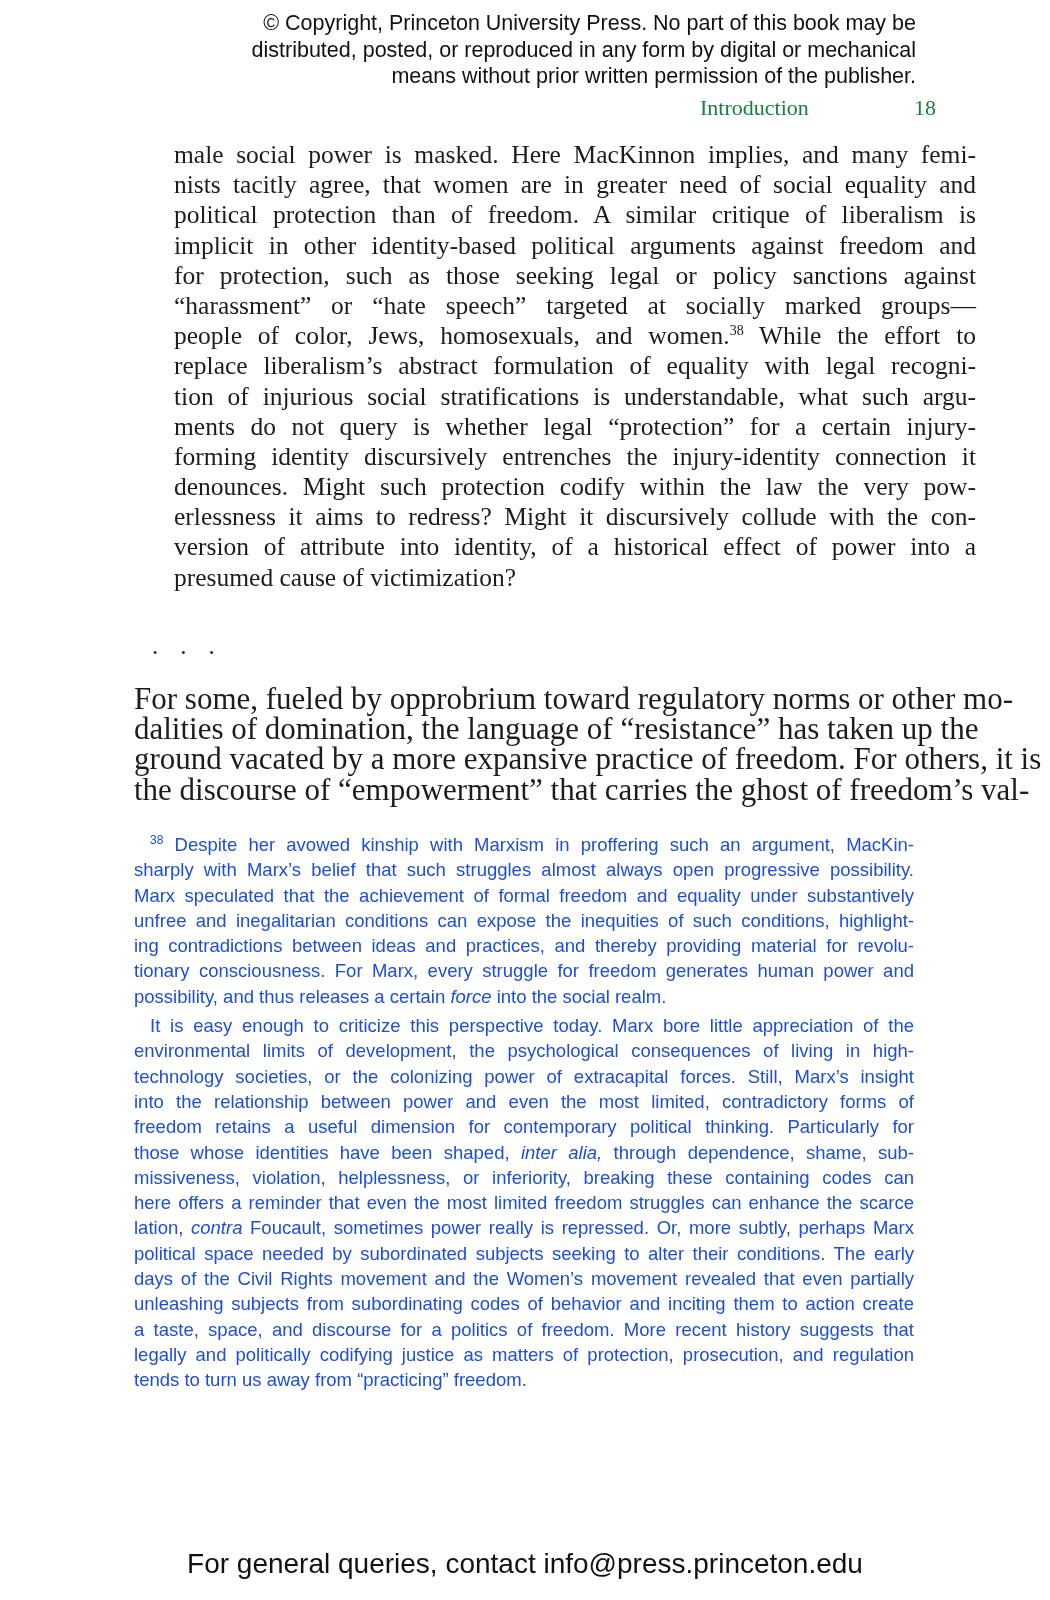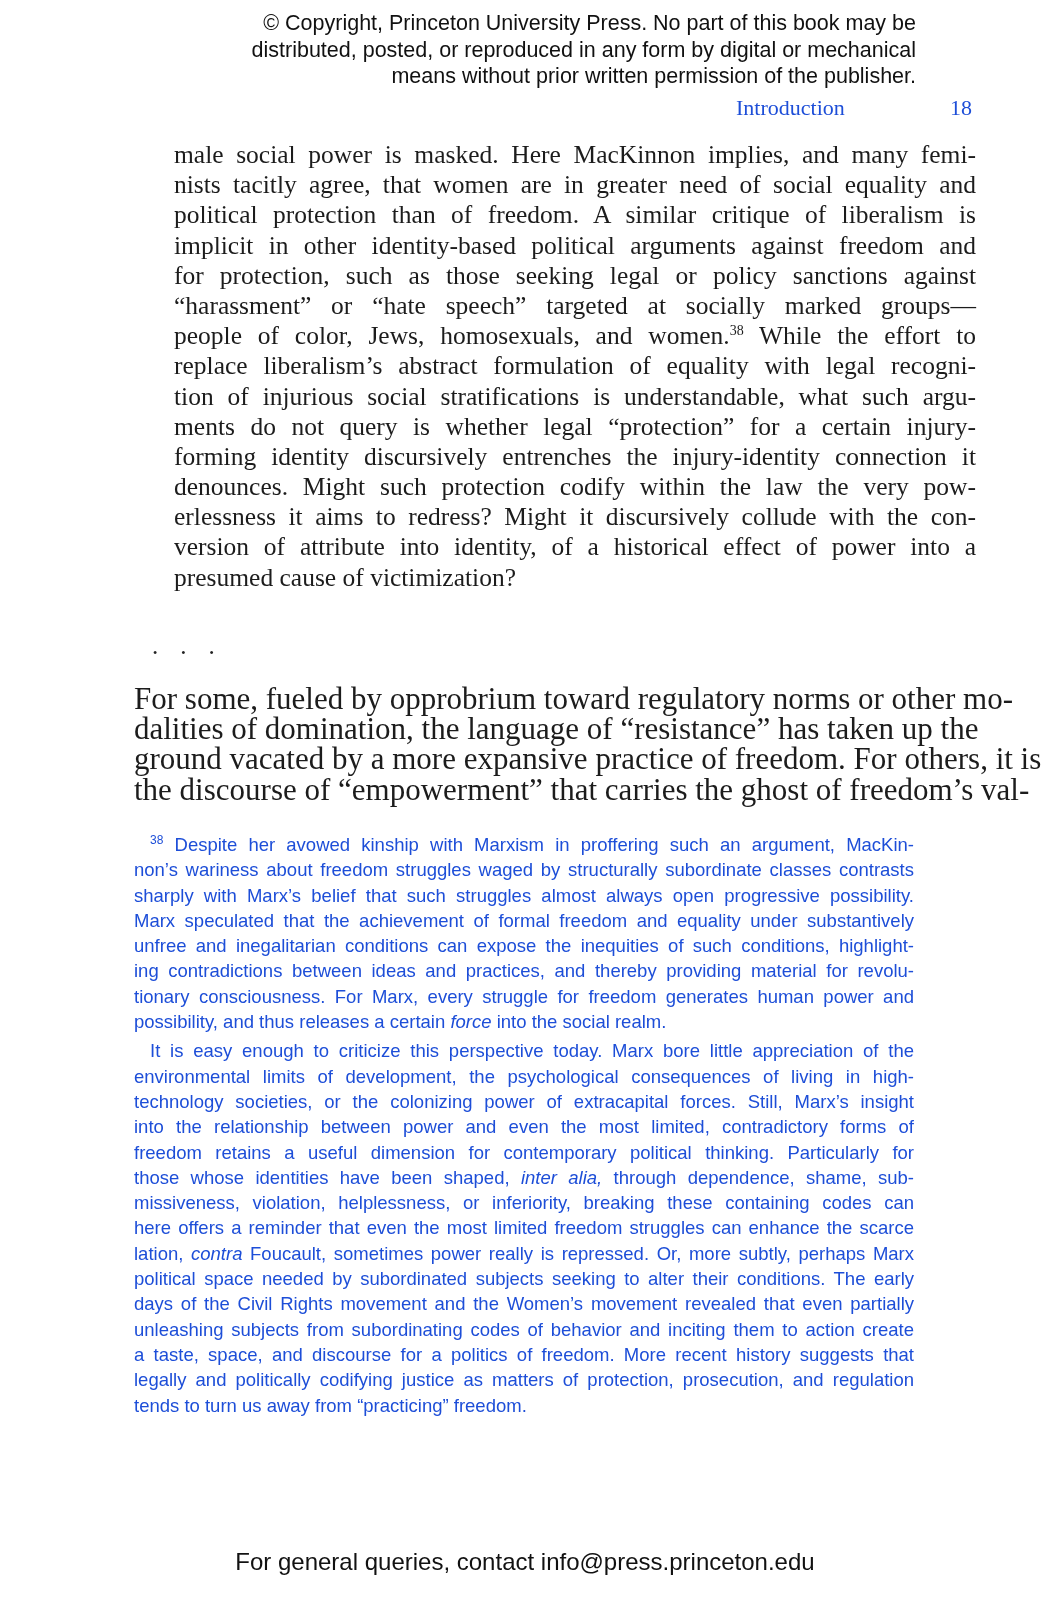--- a/index.html
+++ b/index.html
@@ -4,23 +4,23 @@
 <style>
   html, body { margin: 0; padding: 0; background: #ffffff; }
   body { width: 1050px; height: 1600px; position: relative; overflow: hidden; color: #1a1a1a; }
   .copyright {
     position: absolute; left: 176px; top: 10px; width: 740px;
     font-family: "Liberation Sans", sans-serif; font-size: 21.5px; line-height: 26.5px;
     color: #111;
   }
   .copyright div { white-space: nowrap; text-align: right; }
   .running-head {
-    position: absolute; top: 94px; left: 736px; width: 236px;
+    position: absolute; top: 94px; left: 700px; width: 236px;
     font-family: "Liberation Serif", serif; font-size: 22px; line-height: 28px;
-    display: flex; justify-content: space-between; color: #1d4ed8;
+    display: flex; justify-content: space-between; color: #15803d;
   }
   .main-text {
     position: absolute; left: 134px; top: 140px; width: 802px;
     font-family: "Liberation Serif", serif; font-size: 25.5px; line-height: 30.2px;
     color: #1c1c1c;
     margin-left: 40px;
   }
   .line { white-space: nowrap; text-align: justify; text-align-last: justify; height: 30.2px; overflow: visible; }
   .line.last { text-align-last: left; }
   sup { font-size: 14px; line-height: 0; vertical-align: super; }
@@ -32,21 +32,21 @@
     font-family: "Liberation Serif", serif; font-size: 31px; line-height: 30.2px; color: #1c1c1c; }
   .footnotes { position: absolute; left: 134px; top: 832px; width: 780px;
     font-family: Liberation Sans, sans-serif; font-size: 18.5px; line-height: 25.3px; color: #1d4ed8; }
   .fline { white-space: nowrap; text-align: justify; text-align-last: justify; height: 25.3px; }
   .fline.last { text-align-last: left; }
   .fline.indent { padding-left: 16px; }
   .fnsup { font-size: 12px; vertical-align: super; line-height: 0; }
   .gap { height: 4px; }
   .footer {
     position: absolute; left: 0; width: 1050px; top: 1548px; text-align: center;
-    font-family: "Liberation Sans", sans-serif; font-size: 24px; color: #111;
+    font-family: "Liberation Sans", sans-serif; font-size: 28px; color: #111;
   }
 </style>
 </head>
 <body>
 
 <div class="copyright">
   <div>© Copyright, Princeton University Press. No part of this book may be</div>
   <div>distributed, posted, or reproduced in any form by digital or mechanical</div>
   <div>means without prior written permission of the publisher.</div>
 </div>
@@ -78,21 +78,20 @@
 
 <div class="para2">
   <div class="line">For some, fueled by opprobrium toward regulatory norms or other mo-</div>
   <div class="line">dalities of domination, the language of “resistance” has taken up the</div>
   <div class="line">ground vacated by a more expansive practice of freedom. For others, it is</div>
   <div class="line">the discourse of “empowerment” that carries the ghost of freedom’s val-</div>
 </div>
 
 <div class="footnotes">
   <div class="fline indent"><span class="fnsup">38</span><span> Despite her avowed kinship with Marxism in proffering such an argument, MacKin-</span></div>
-  <div class="fline">non’s wariness about freedom struggles waged by structurally subordinate classes contrasts</div>
   <div class="fline">sharply with Marx’s belief that such struggles almost always open progressive possibility.</div>
   <div class="fline">Marx speculated that the achievement of formal freedom and equality under substantively</div>
   <div class="fline">unfree and inegalitarian conditions can expose the inequities of such conditions, highlight-</div>
   <div class="fline">ing contradictions between ideas and practices, and thereby providing material for revolu-</div>
   <div class="fline">tionary consciousness. For Marx, every struggle for freedom generates human power and</div>
   <div class="fline last"><span>possibility, and thus releases a certain </span><i>force</i><span> into the social realm.</span></div>
   <div class="gap"></div>
   <div class="fline indent">It is easy enough to criticize this perspective today. Marx bore little appreciation of the</div>
   <div class="fline">environmental limits of development, the psychological consequences of living in high-</div>
   <div class="fline">technology societies, or the colonizing power of extracapital forces. Still, Marx’s insight</div>

